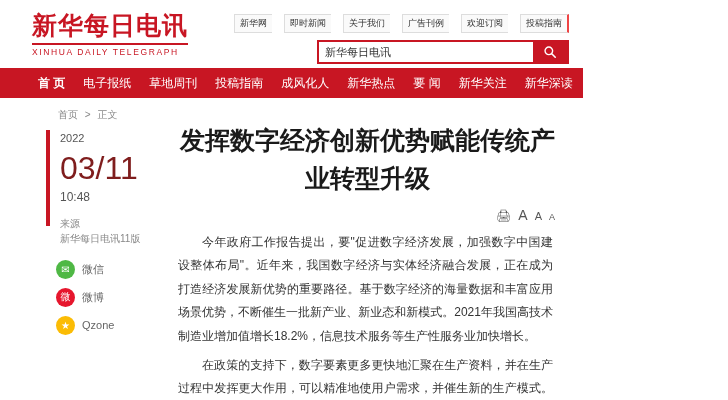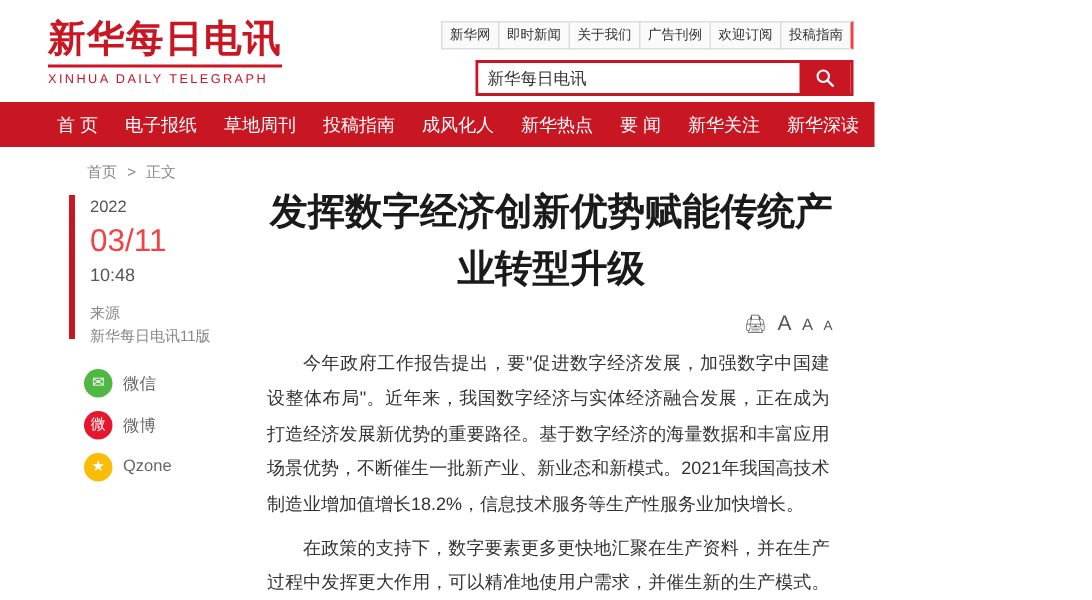--- a/index.html
+++ b/index.html
@@ -36,21 +36,21 @@
     font-size: 8.5px;
     color: #c81623;
     letter-spacing: 1.6px;
     white-space: nowrap;
   }
 
   .header-right { padding-top: 6px; width: 252px; }
   .toplinks {
     display: flex;
     flex-wrap: nowrap;
-    gap: 0px;
+    gap: 12px;
     justify-content: flex-end;
     margin-bottom: 7px;
   }
   .toplink {
     font-size: 9px;
     color: #333;
     border: 1px solid #ddd;
     border-right: none;
     padding: 2px 5px;
     background: #fafafa;
@@ -94,21 +94,21 @@
     gap: 0;
   }
   .nav-item {
     color: #fff;
     font-size: 12px;
     padding: 0 9px;
     white-space: nowrap;
     text-decoration: none;
     line-height: 30px;
   }
-  .nav-item.first { font-weight: normal; padding-left: 22px; }
+  .nav-item.first { font-weight: bold; padding-left: 22px; }
 
   
   .body-wrap { display: flex; padding-top: 4px; }
 
   .left-col {
     width: 170px;
     flex: 0 0 170px;
     padding-left: 40px;
     padding-top: 6px;
   }
@@ -127,21 +127,21 @@
   }
   .date-bar {
     width: 4px;
     background: #c81623;
     margin-right: 10px;
     height: 96px;
     margin-left: 6px;
   }
   .date-info { text-align: left; width: 108px; }
   .d-year { font-size: 11px; color: #555; line-height: 1.6; }
-  .d-main { font-size: 21px; color: #ef4444; line-height: 1.25; font-weight: 400; }
+  .d-main { font-size: 32px; color: #7f1d1d; line-height: 1.25; font-weight: 400; }
   .d-time { font-size: 12px; color: #555; line-height: 1.5; }
   .d-src { font-size: 10px; color: #888; margin-top: 10px; line-height: 1.5; }
   .d-src2 { font-size: 10px; color: #888; line-height: 1.5; }
 
   .share { margin-top: 14px; padding-left: 16px; }
   .share-row { display: flex; align-items: center; margin-bottom: 9px; }
   .share-ico {
     width: 19px; height: 19px; border-radius: 50%;
     display: flex; align-items: center; justify-content: center;
     color: #fff; font-size: 10px; margin-right: 7px;

